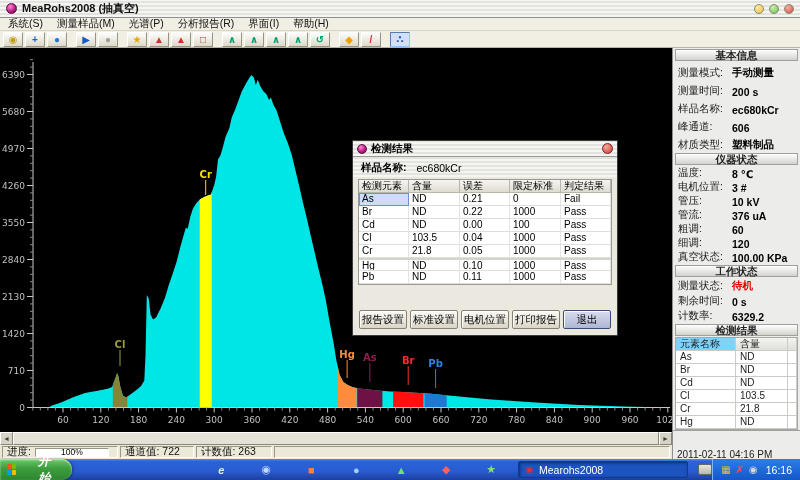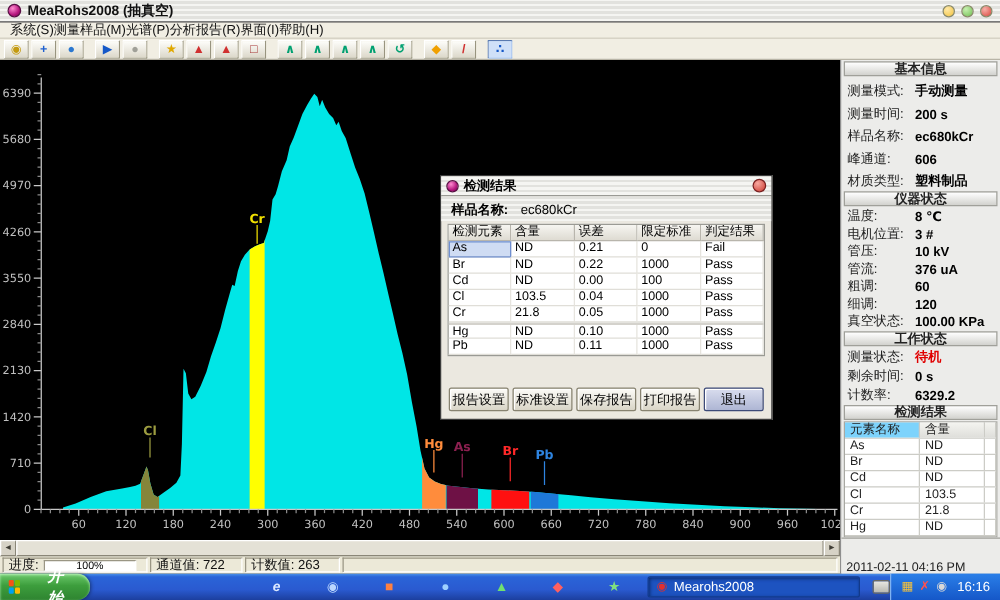--- a/index.html
+++ b/index.html
@@ -12,21 +12,21 @@
   .appball{width:11px;height:11px;border-radius:50%;border:1px solid #5a0f45;
     background:radial-gradient(circle at 35% 30%,#ff8ad0,#b5177e 60%,#6d0a4e);margin-right:5px}
   .title-text{font-weight:bold;color:#111;font-size:11px}
   .macbtns{margin-left:auto;display:flex;gap:5px}
   .macbtn{width:10px;height:10px;border-radius:50%;border:1px solid #8a8a6a}
   .macbtn.min{background:radial-gradient(circle at 35% 30%,#ffe9a8,#f2c23c)}
   .macbtn.max{background:radial-gradient(circle at 35% 30%,#c8f0b0,#6fbf52)}
   .macbtn.cls{background:radial-gradient(circle at 35% 30%,#f7b0a8,#d8453c)}
   
   .menubar{position:absolute;left:0;top:18px;width:800px;height:13px;background:#f1eee3;
-    display:flex;align-items:center;gap:0;padding:0 8px;font-size:10.5px;color:#111;border-bottom:1px solid #d6d2c4}
+    display:flex;align-items:center;gap:14px;padding:0 8px;font-size:10.5px;color:#111;border-bottom:1px solid #d6d2c4}
   .toolbar{position:absolute;left:0;top:31px;width:800px;height:17px;background:#f1eee3;
     display:flex;align-items:center;gap:2px;padding:0 3px;border-bottom:1px solid #b8b4a6}
   .tbtn{width:20px;height:15px;display:flex;align-items:center;justify-content:center;
     background:linear-gradient(#fdfdfa,#dcd8ca);border:1px solid;border-color:#fff #98947f #98947f #fff;
     font-size:10px;font-weight:bold;border-radius:1px}
   .tbtn.active{background:#cfe0f8;border-color:#5a7ab0 #9cbef0 #9cbef0 #5a7ab0}
   .tsep{width:5px}
   
   .chart{position:absolute;left:0;top:48px;width:672px;height:384px;background:#000}
   
@@ -557,21 +557,21 @@
         <div>Pb</div>
         <div>ND</div>
         <div>0.11</div>
         <div>1000</div>
         <div>Pass</div>
       </div>
     </div>
   <div class="dlg-btns" id="dlgBtns">
       <button class="dlg-btn">报告设置</button>
       <button class="dlg-btn">标准设置</button>
-      <button class="dlg-btn">保存报告</button>
+      <button class="dlg-btn">电机位置</button>
       <button class="dlg-btn">打印报告</button>
       <button class="dlg-btn default">退出</button>
     </div>
 </div>
 
 <div class="taskbar">
   <div class="startbtn">
     <span class="winflag">
       <i style="background:#f65314"></i>
         <i style="background:#7cbb00"></i>

